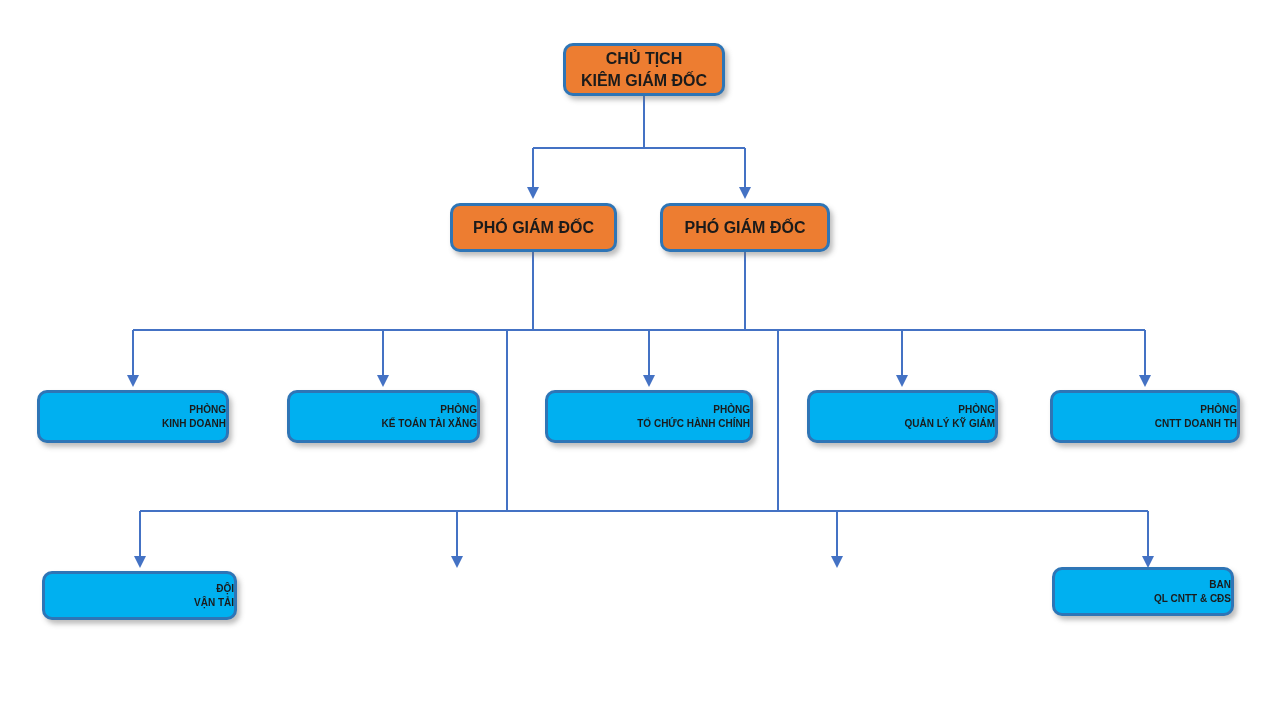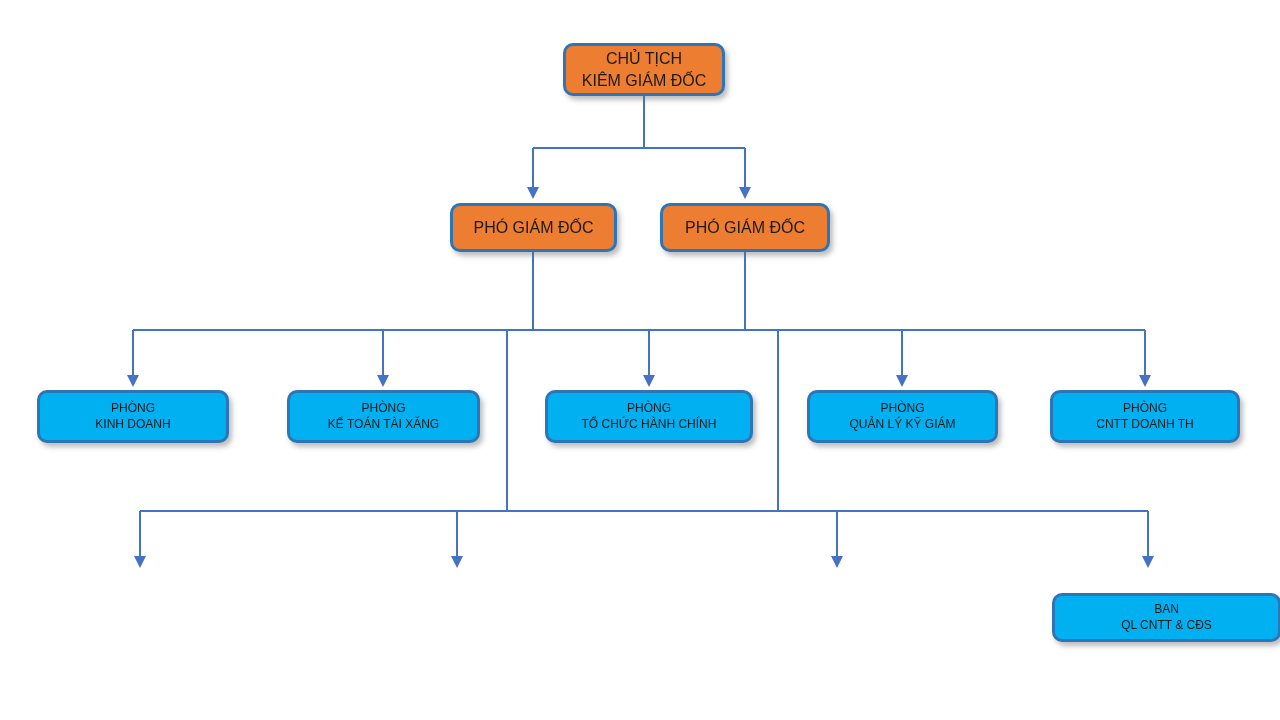--- a/index.html
+++ b/index.html
@@ -26,30 +26,31 @@
     position: absolute;
     box-sizing: border-box;
     display: flex;
     flex-direction: column;
     justify-content: center;
     align-items: center;
     border: 3px solid var(--node-border, #2E75B6);
     border-radius: 10px;
     box-shadow: 3px 4px 5px rgba(110, 110, 110, 0.45);
     color: var(--node-text, #1b1b1b);
-    font-weight: normal;
+    font-weight: bold;
     text-align: center;
   }
   .exec {
     background: var(--exec-fill, #ED7D31);
     font-size: 16px;
   }
   .dept {
     background: var(--dept-fill, #00B0F0);
-    font-size: 12px;
+    font-size: 10px;
+    align-items: flex-end;
   }
   .ln {
     line-height: 1.32;
     white-space: nowrap;
   }
 </style>
 </head>
 <body>
 
 <div class="canvas">
@@ -107,21 +108,25 @@
   <div class="node dept" style="left:807px;top:390px;width:191px;height:53px">
     <span class="ln">PHÒNG</span>
     <span class="ln">QUẢN LÝ KỸ GIÁM</span>
   </div>
 
   <div class="node dept" style="left:1050px;top:390px;width:190px;height:53px">
     <span class="ln">PHÒNG</span>
     <span class="ln">CNTT DOANH TH</span>
   </div>
 
+  <div class="node dept" style="left:42px;top:571px;width:195px;height:49px">
+    <span class="ln">ĐỘI</span>
+    <span class="ln">VẬN TẢI</span>
+  </div>
 
 
 
-  <div class="node dept" style="left:1052px;top:593px;width:229px;height:49px">
+  <div class="node dept" style="left:1052px;top:567px;width:182px;height:49px">
     <span class="ln">BAN</span>
     <span class="ln">QL CNTT &amp; CĐS</span>
   </div>
 
 </div>
 
 </body></html>

